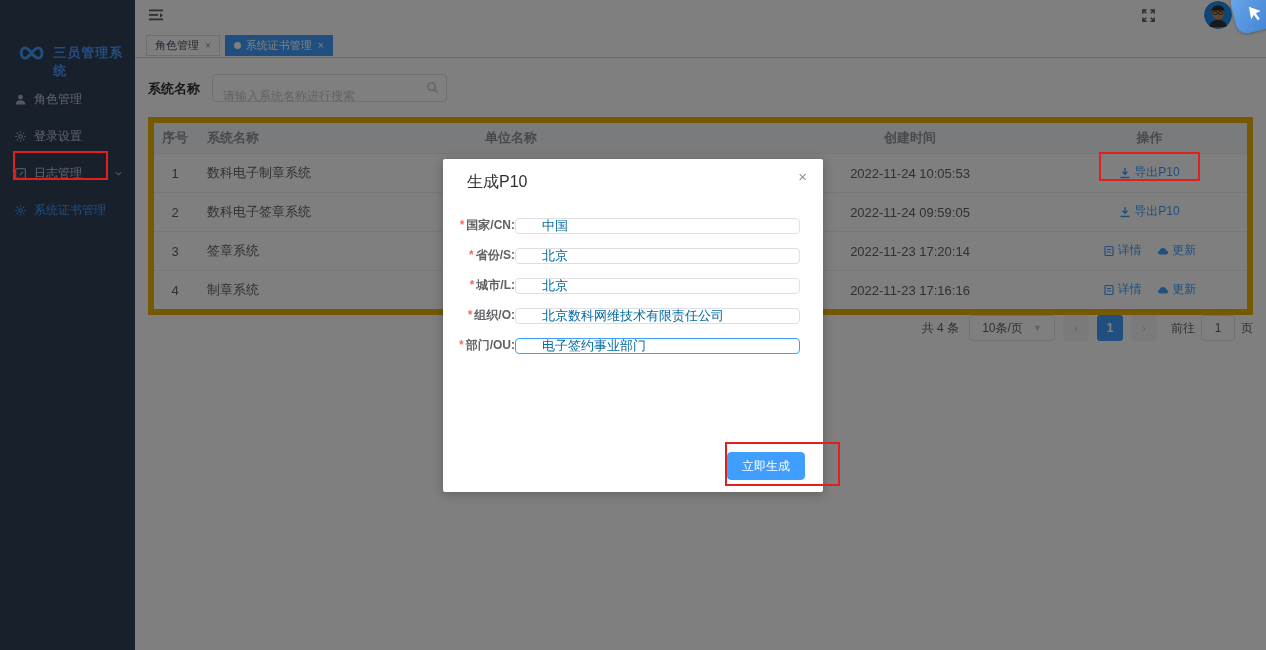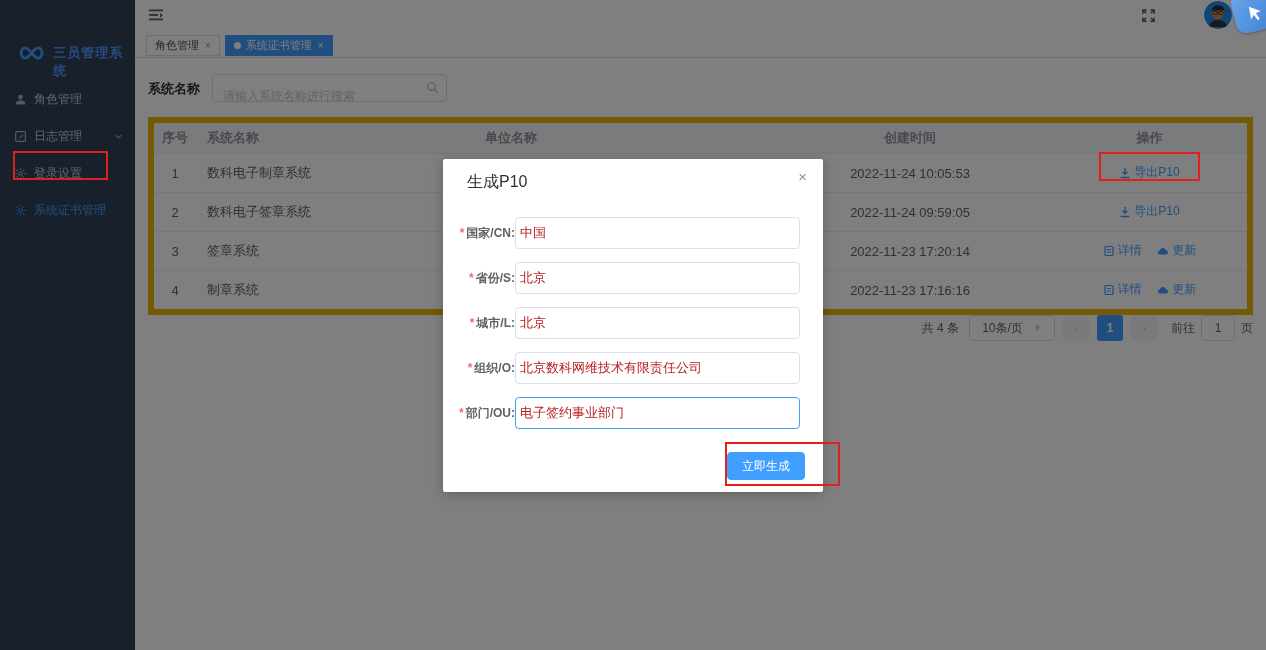--- a/index.html
+++ b/index.html
@@ -92,22 +92,22 @@
     box-shadow:0 2px 12px rgba(0,0,0,0.25); }
   .modal-header { position:relative; padding:13px 16px 0 24px; }
   .modal-title { font-size:16px; color:#303133; }
   .modal-close { position:absolute; right:16px; top:10px; color:#909399; font-size:15px;
     cursor:pointer; line-height:1; }
   .modal-body { padding-top:24px; }
   .form-row { display:flex; align-items:center; margin-bottom:13px; }
   .form-label { width:72px; text-align:right; font-size:12px; color:#606266;
     font-weight:bold; margin-right:0; flex:0 0 auto; }
   .req-star { color:#f56c6c; margin-right:2px; }
-  .form-input { width:285px; height:32px; border:1px solid #dcdfe6; border-radius:4px;
-    padding:0 4px; font-size:13px; color:#b91c1c; outline:none; background:#fff;
+  .form-input { width:285px; height:16px; border:1px solid #dcdfe6; border-radius:4px;
+    padding:0 26px; font-size:13px; color:#0369a1; outline:none; background:#fff;
     font-family:"Liberation Sans","DejaVu Sans",sans-serif; }
   .form-input.focused { border-color:#409EFF; }
   .modal-footer { position:absolute; right:18px; bottom:12px; }
   .btn-primary { height:28px; padding:0 14px; background:#409EFF; border:1px solid #409EFF;
     border-radius:4px; color:#fff; font-size:12px; cursor:pointer;
     font-family:"Liberation Sans","DejaVu Sans",sans-serif; }
 
   
   .anno { position:absolute; border:2px solid #e01f1f; z-index:30; pointer-events:none; }
   .anno-sidebar { left:13px; top:151px; width:95px; height:29px; }
@@ -135,35 +135,35 @@
     </div>
     <div class="menu">
       <div class="menu-item">
         <svg class="mi-icon" viewBox="0 0 16 16" fill="currentColor">
           <circle cx="8" cy="5" r="3"></circle>
             <path d="M2 14c0-3.3 2.7-5 6-5s6 1.7 6 5z"></path>
         </svg>
         <span>角色管理</span>
       </div>
       <div class="menu-item">
+        <svg class="mi-icon" viewBox="0 0 16 16" fill="none" stroke="currentColor" stroke-width="1.4">
+          <circle cx="8" cy="8" r="2.2"></circle>
+            <path d="M8 1.5v2M8 12.5v2M1.5 8h2M12.5 8h2M3.4 3.4l1.4 1.4M11.2 11.2l1.4 1.4M12.6 3.4l-1.4 1.4M4.8 11.2l-1.4 1.4"></path>
+        </svg>
+        <span>登录设置</span>
+      </div>
+      <div class="menu-item">
         <svg class="mi-icon" viewBox="0 0 16 16" fill="none" stroke="currentColor" stroke-width="1.5">
           <rect x="2" y="2" width="12" height="12" rx="1.5"></rect>
             <path d="M10.5 5.5 L7 9 L6.5 10.5 L8 10 L11.5 6.5 Z" fill="currentColor" stroke="none"></path>
         </svg>
         <span>日志管理</span>
         <svg class="chevron" viewBox="0 0 10 10" fill="none" stroke="currentColor" stroke-width="1.5">
           <path d="M2 3.5 L5 6.5 L8 3.5"></path>
         </svg>
-      </div>
-      <div class="menu-item">
-        <svg class="mi-icon" viewBox="0 0 16 16" fill="none" stroke="currentColor" stroke-width="1.4">
-          <circle cx="8" cy="8" r="2.2"></circle>
-            <path d="M8 1.5v2M8 12.5v2M1.5 8h2M12.5 8h2M3.4 3.4l1.4 1.4M11.2 11.2l1.4 1.4M12.6 3.4l-1.4 1.4M4.8 11.2l-1.4 1.4"></path>
-        </svg>
-        <span>登录设置</span>
       </div>
       <div class="menu-item active">
         <svg class="mi-icon" viewBox="0 0 16 16" fill="none" stroke="currentColor" stroke-width="1.4">
           <circle cx="8" cy="8" r="2.2"></circle>
             <path d="M8 1.5v2M8 12.5v2M1.5 8h2M12.5 8h2M3.4 3.4l1.4 1.4M11.2 11.2l1.4 1.4M12.6 3.4l-1.4 1.4M4.8 11.2l-1.4 1.4"></path>
         </svg>
         <span>系统证书管理</span>
       </div>
     </div>
   </div>

